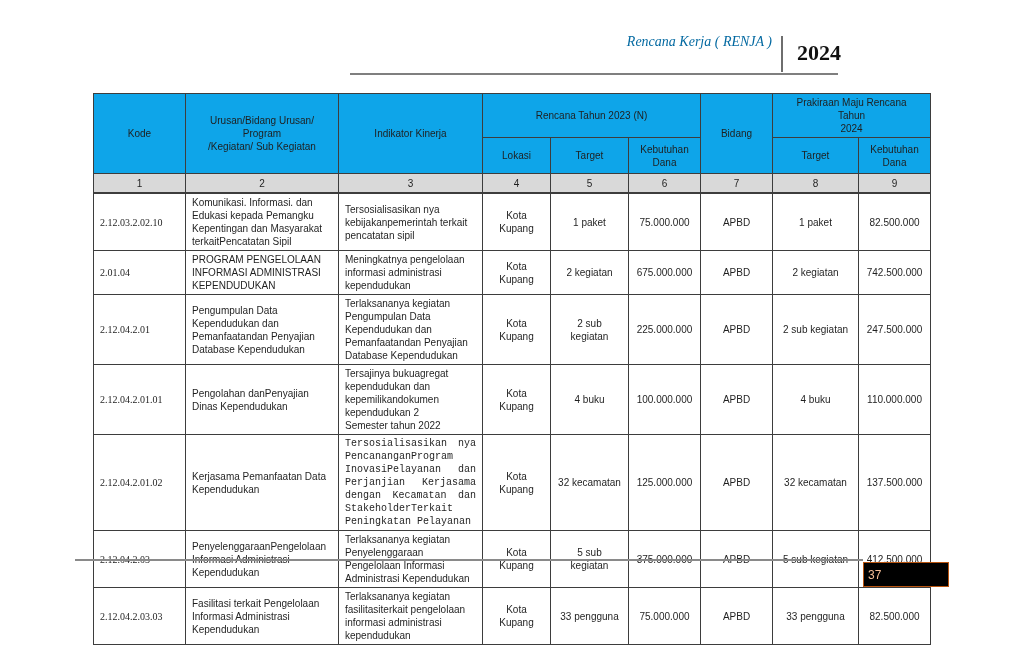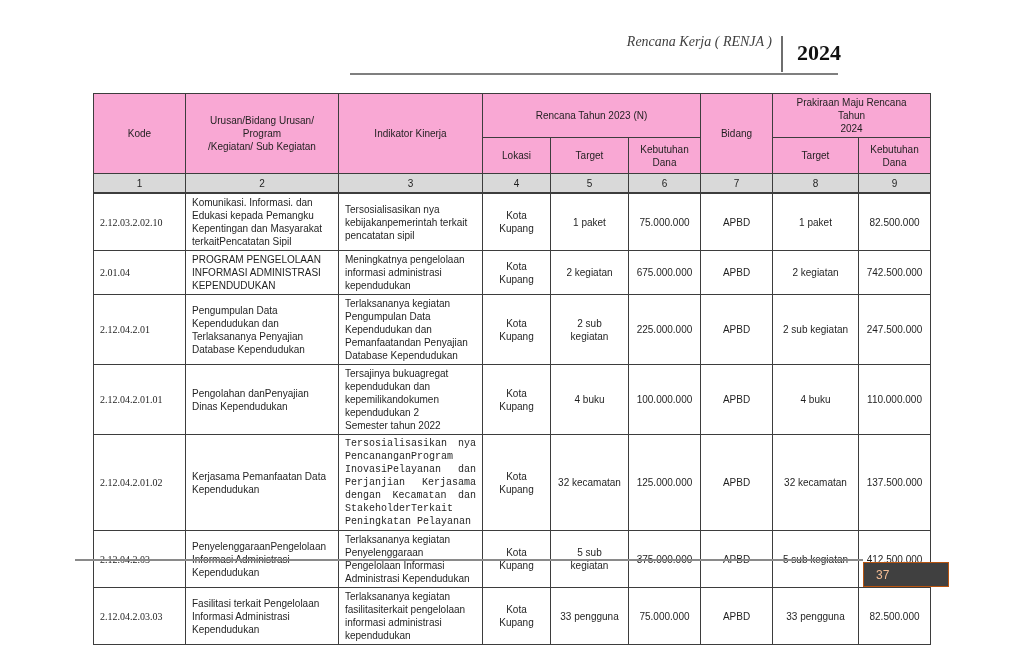--- a/index.html
+++ b/index.html
@@ -5,55 +5,55 @@
   html,body{margin:0;padding:0;background:#e8e8e8;}
   .page{
     position:relative;width:1024px;height:652px;background:#ffffff;
     font-family:"Liberation Sans", sans-serif;color:#1f1f1f;overflow:hidden;
     margin:0 auto;box-shadow:0 0 6px rgba(0,0,0,.2);
   }
   
   .hdr-titles{
     position:absolute;top:33px;right:252px;text-align:right;
     font-family:"Liberation Serif", serif;font-style:italic;
-    font-size:14px;line-height:18px;color:#404040;white-space:nowrap;
+    font-size:14px;line-height:18px;color:#0369a1;white-space:nowrap;
   }
   .hdr-vline{position:absolute;left:781px;top:36px;width:2px;height:36px;background:#6e6e6e;}
   .hdr-year{
     position:absolute;left:789px;top:40px;width:60px;text-align:center;
     font-family:"Liberation Serif", serif;font-weight:bold;font-size:22px;color:#111;
   }
   .hdr-hline{position:absolute;left:350px;top:73px;width:488px;height:2px;background:#7f7f7f;}
   
   table.renja{
     position:absolute;left:93px;top:93px;width:837px;
     border-collapse:collapse;table-layout:fixed;
     font-size:10px;line-height:13px;color:#1f1f1f;
   }
   table.renja th,table.renja td{
     border:1px solid #3d3d3d;padding:2px 6px;vertical-align:middle;
     overflow:hidden;font-weight:normal;
   }
-  thead th{background:#f9a8d4;text-align:center;}
+  thead th{background:#0ea5e9;text-align:center;}
   tr.hnum th{background:#d9d9d9;height:16px;padding:1px 2px;}
   tr.hnum th{border-bottom-width:2px;}
   tr.h1{height:40px;} tr.h2{height:36px;}
   .pre{white-space:pre-line;}
   td.c-kode{text-align:left;padding-left:8px;font-family:Liberation Serif, serif;}
   td.c-text{text-align:left;}
   td.c-mid{text-align:center;}
   td.justify{text-align:justify;font-family:Liberation Mono, monospace;}
   tr.r1{height:52px;} tr.r2{height:42px;} tr.r3{height:54px;}
   tr.r4{height:60px;} tr.r5{height:80px;} tr.r6{height:46px;} tr.r7{height:50px;}
   
   .foot-line{position:absolute;left:75px;top:559px;width:788px;height:2px;background:#8a8a8a;}
   .page-badge{
     position:absolute;left:863px;top:562px;width:86px;height:25px;
-    background:#404040;color:#f4bd95;font-size:12px;line-height:25px;
-    padding-left:12px;box-sizing:border-box;border:1px solid #b85410;
+    background:#000000;color:#f4bd95;font-size:12px;line-height:25px;
+    padding-left:4px;box-sizing:border-box;border:1px solid #b85410;
   }
 </style>
 </head>
 <body>
 
 <div class="page">
 
   <div class="hdr-titles">
     <div>Rencana Kerja  ( RENJA )</div>
   </div>
@@ -125,21 +125,21 @@
         <td class="c-text">Meningkatnya pengelolaan informasi administrasi kependudukan</td>
         <td class="c-mid">Kota Kupang</td>
         <td class="c-mid">2 kegiatan</td>
         <td class="c-mid">675.000.000</td>
         <td class="c-mid">APBD</td>
         <td class="c-mid">2 kegiatan</td>
         <td class="c-mid">742.500.000</td>
       </tr>
       <tr class="r3">
         <td class="c-kode">2.12.04.2.01</td>
-        <td class="c-text">Pengumpulan Data Kependudukan dan Terlaksananya Penyajian Database Kependudukan</td>
+        <td class="c-text">Pengumpulan Data Kependudukan dan Pemanfaatandan Penyajian Database Kependudukan</td>
         <td class="c-text">Terlaksananya kegiatan Pengumpulan Data Kependudukan dan Pemanfaatandan Penyajian Database Kependudukan</td>
         <td class="c-mid">Kota Kupang</td>
         <td class="c-mid">2 sub kegiatan</td>
         <td class="c-mid">225.000.000</td>
         <td class="c-mid">APBD</td>
         <td class="c-mid">2 sub kegiatan</td>
         <td class="c-mid">247.500.000</td>
       </tr>
       <tr class="r4">
         <td class="c-kode">2.12.04.2.01.01</td>

